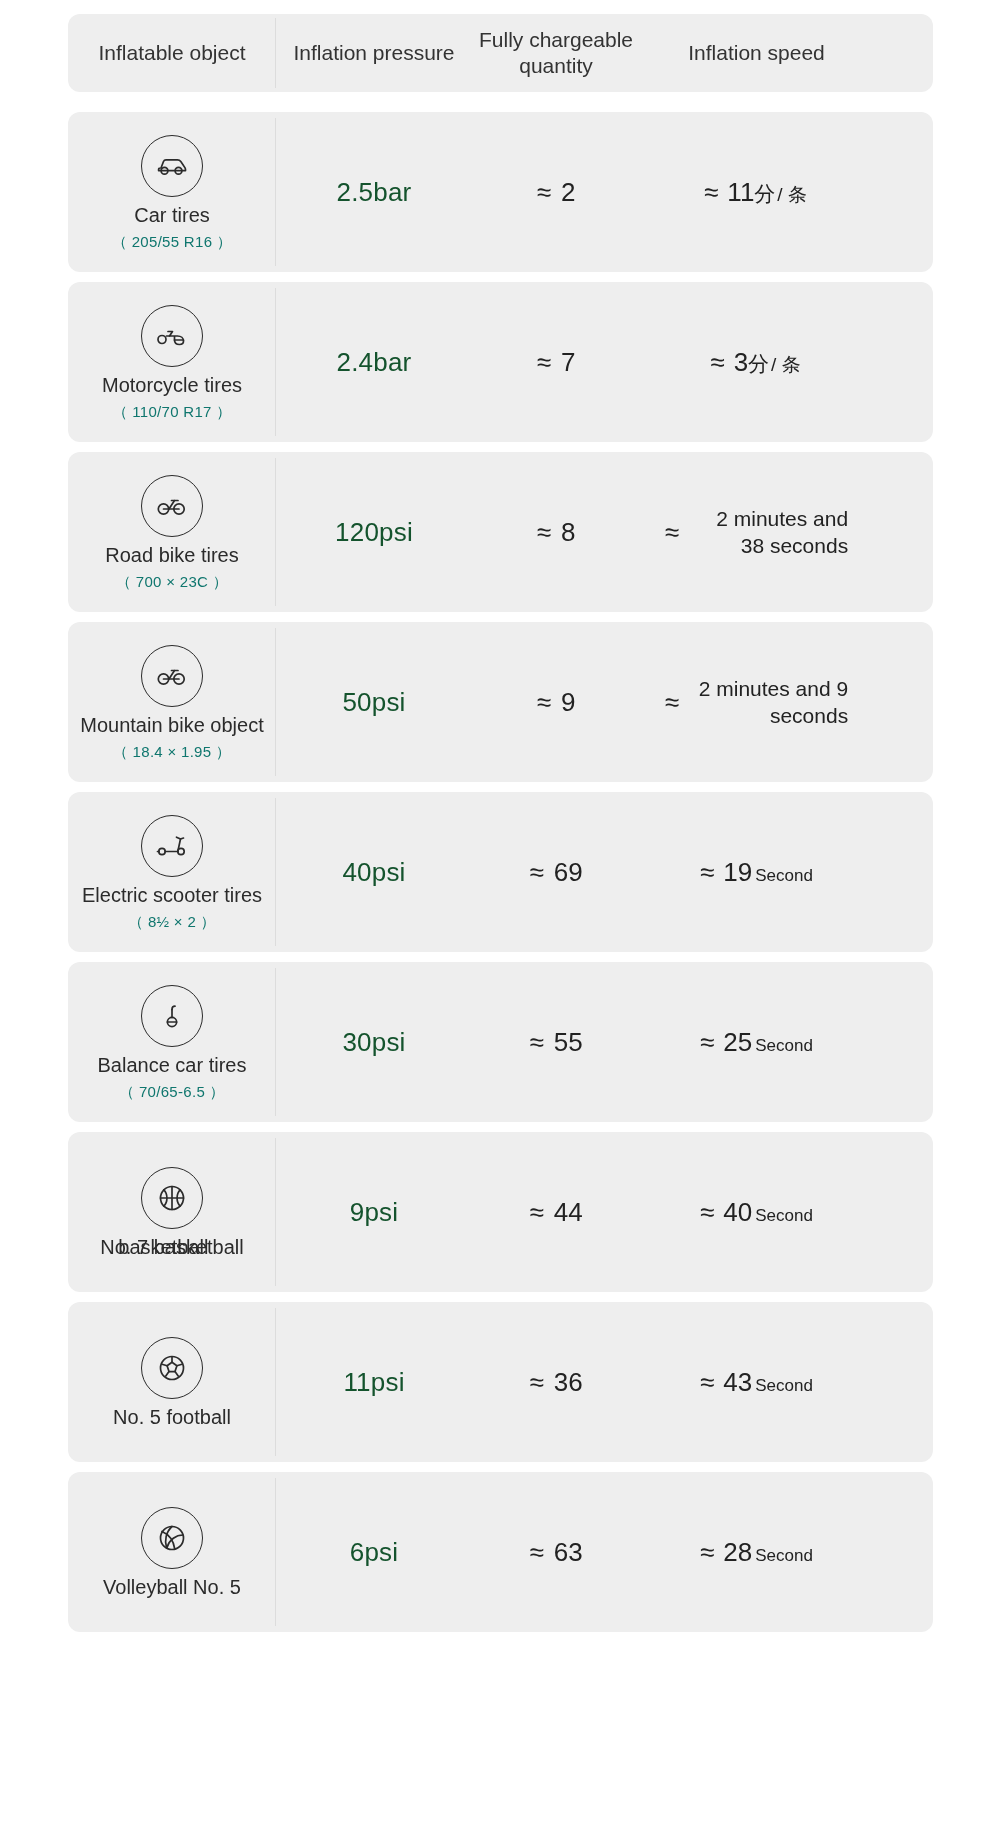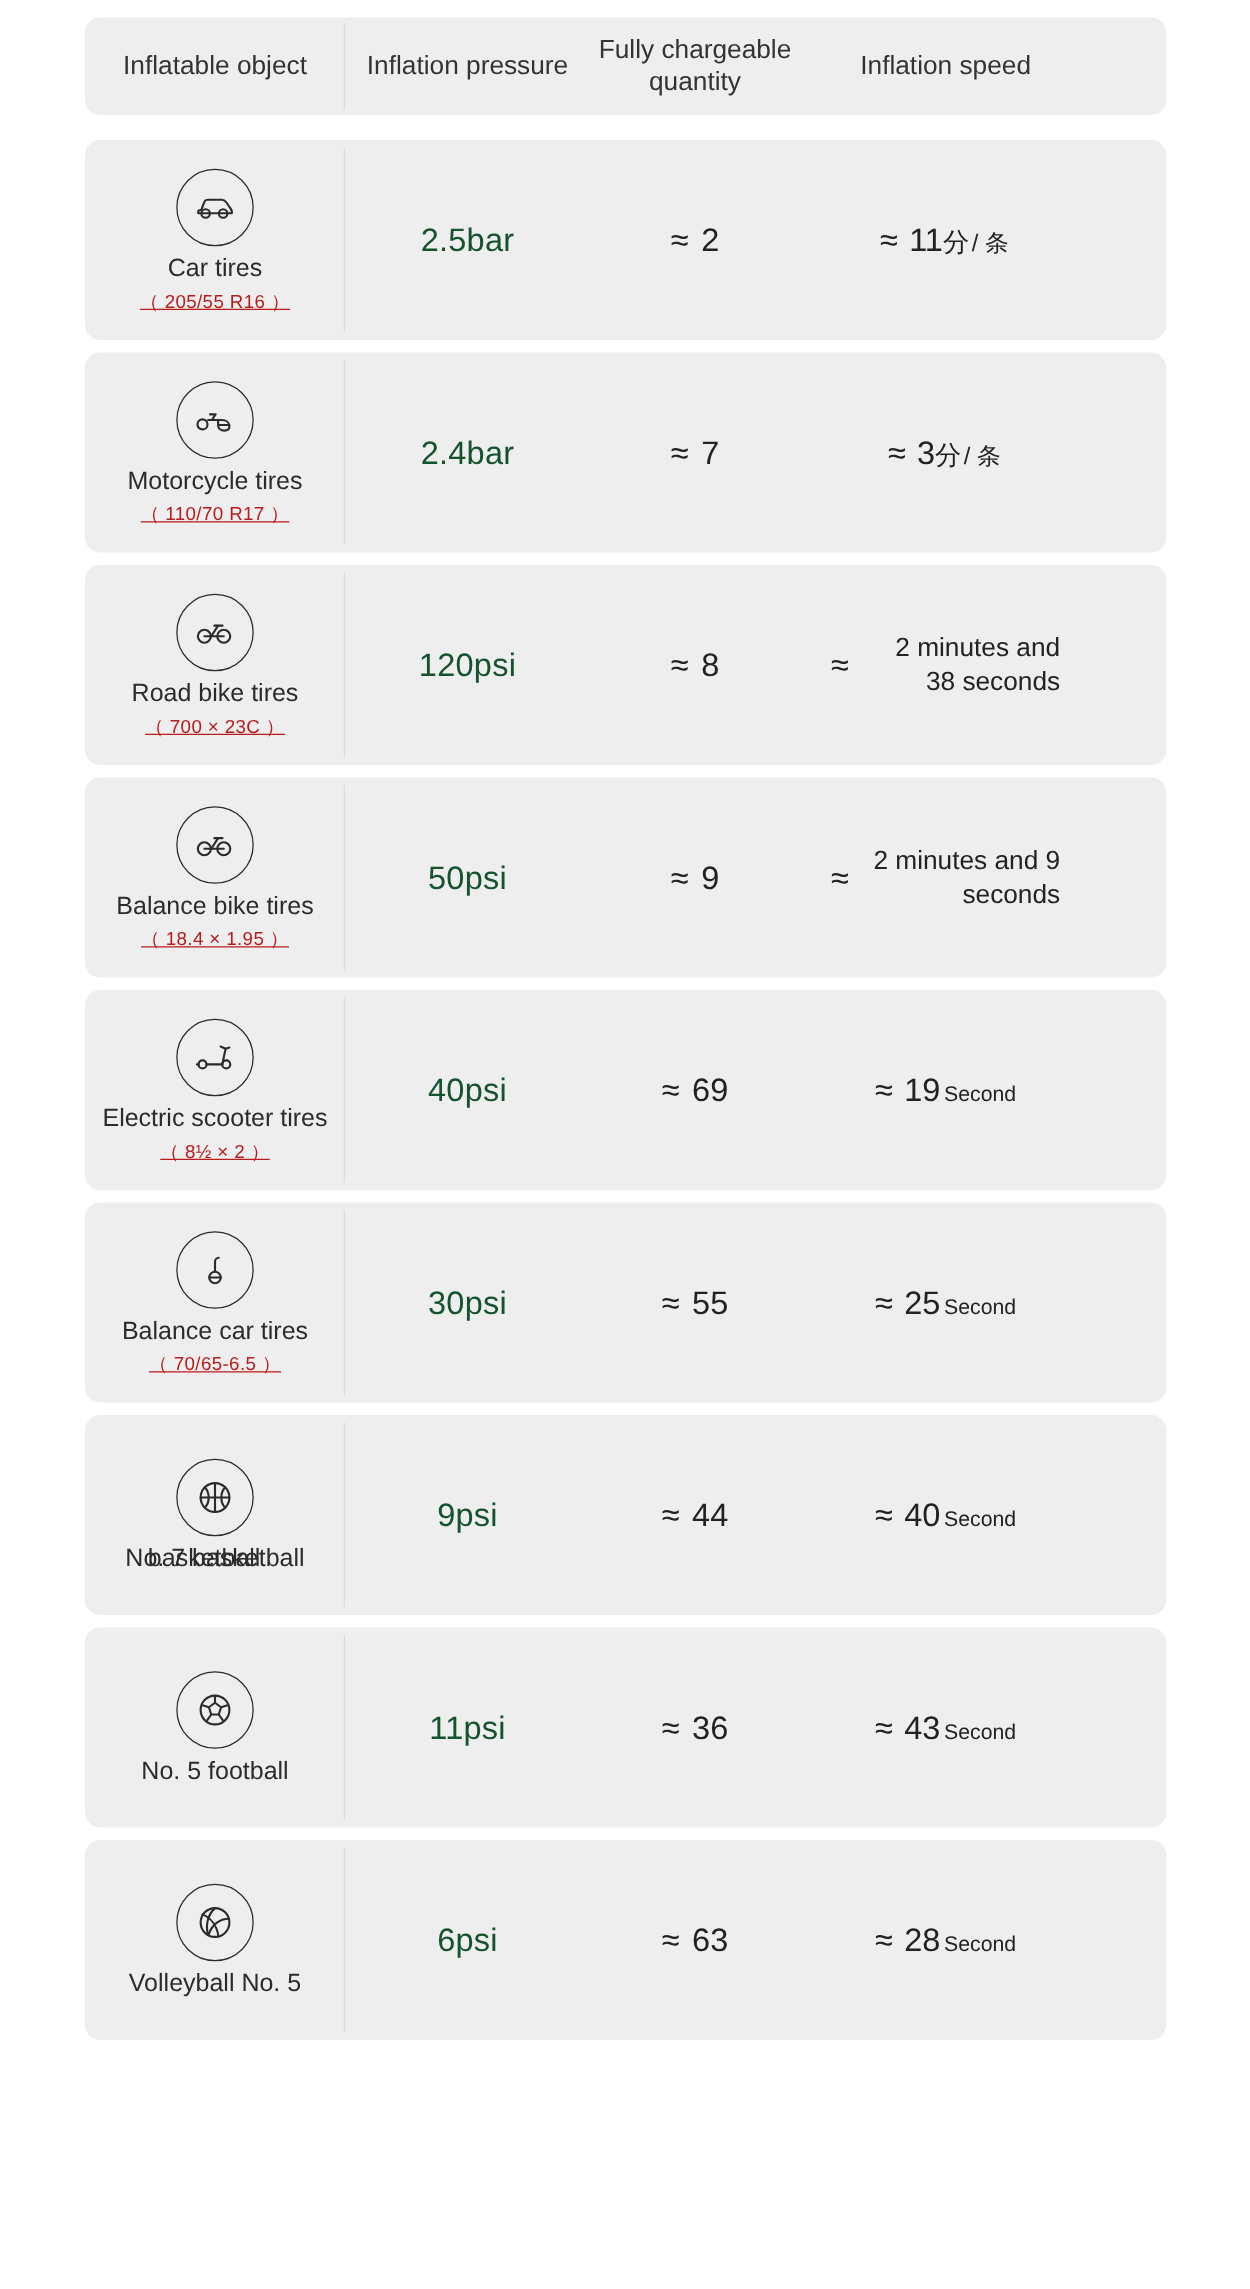--- a/index.html
+++ b/index.html
@@ -99,24 +99,23 @@
     position: relative;
   }
   .obj-name .overlay {
     position: absolute;
     left: 18px;
     top: 0;
     white-space: nowrap;
   }
   .obj-spec {
     font-size: 15px;
-    color: #b91c1c;
+    color: #0f766e;
     line-height: 1.2;
     letter-spacing: .3px;
-    text-decoration: underline;
   }
 
   
   .v-pressure {
     font-size: 26px;
     color: #14532d;
     letter-spacing: .2px;
   }
   .v-qty {
     font-size: 26px;
@@ -249,21 +248,21 @@
             <div class="obj-inner">
        <span class="icon-circle">
                 <svg width="34" height="24" viewBox="0 0 34 24">
       <circle fill="none" stroke="#2b2b2b" stroke-width="1.7" stroke-linecap="round" stroke-linejoin="round" cx="8.5" cy="15" r="5.2"></circle>
       <circle fill="none" stroke="#2b2b2b" stroke-width="1.7" stroke-linecap="round" stroke-linejoin="round" cx="24" cy="15" r="5.2"></circle>
       <path fill="none" stroke="#2b2b2b" stroke-width="1.7" stroke-linecap="round" stroke-linejoin="round" d="M8.5 15 L14 15 L19.5 6.5 L23 6.5"></path>
       <path fill="none" stroke="#2b2b2b" stroke-width="1.7" stroke-linecap="round" stroke-linejoin="round" d="M14 15 L24 15"></path>
       <path fill="none" stroke="#2b2b2b" stroke-width="1.7" stroke-linecap="round" stroke-linejoin="round" d="M19.5 6.5 L16.5 6.5"></path>
     </svg>
               </span>
-       <div class="obj-name">Balance bike tires</div>
+       <div class="obj-name">Mountain bike object</div>
        <div class="obj-spec">（ 18.4 × 1.95 ）</div>
      </div>
           </div>
           <div class="cell c-pres">
             <span class="v-pressure">50psi</span>
           </div>
           <div class="cell c-qty">
             <span class="v-qty">
        <span class="approx">≈</span>9
      </span>

